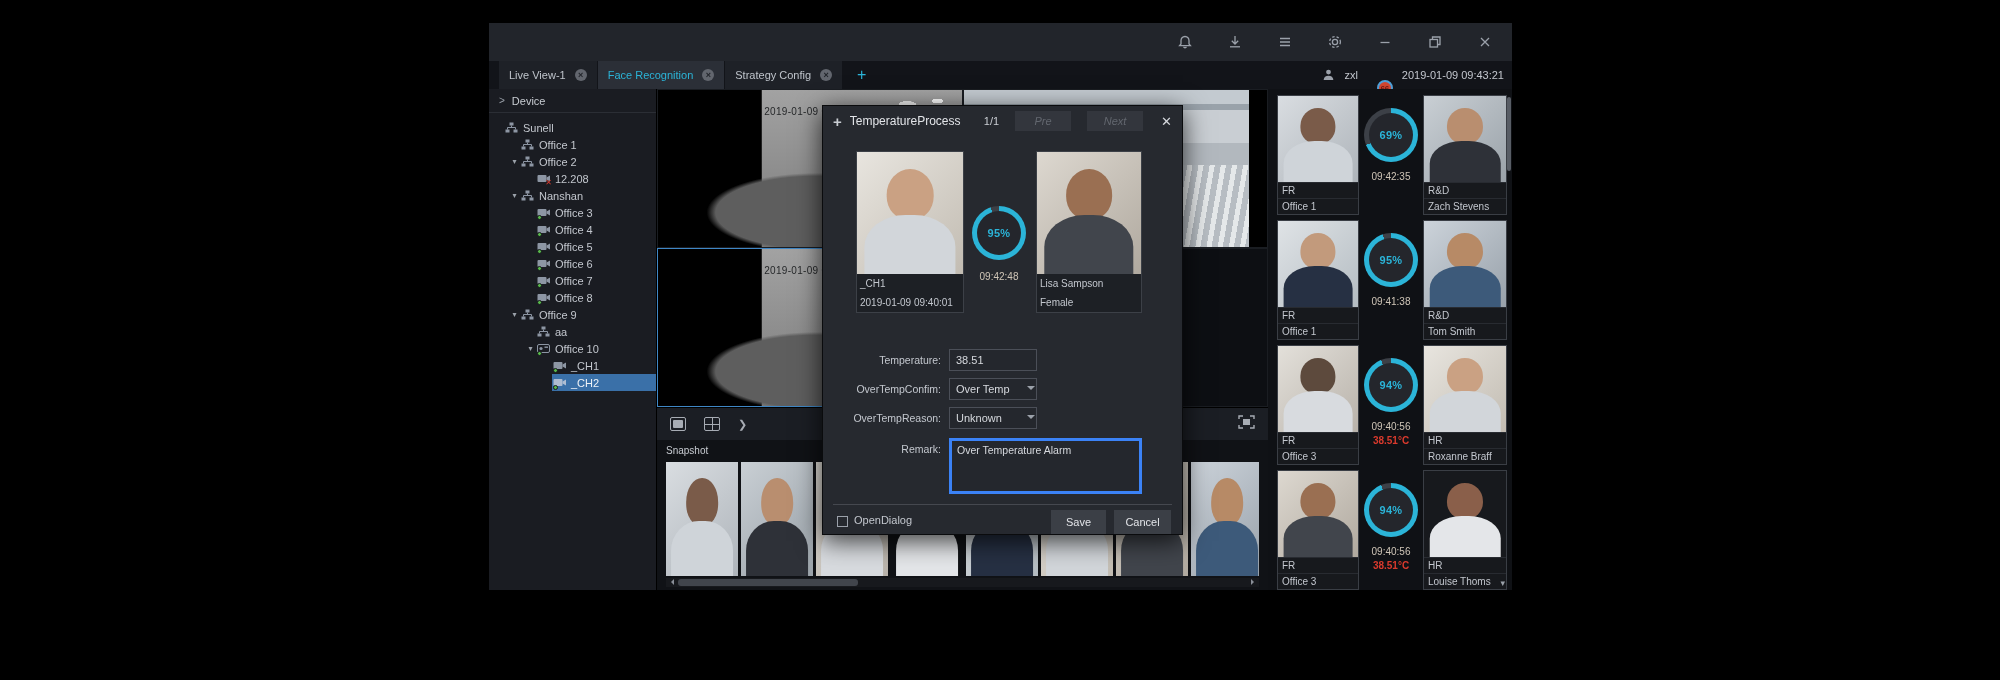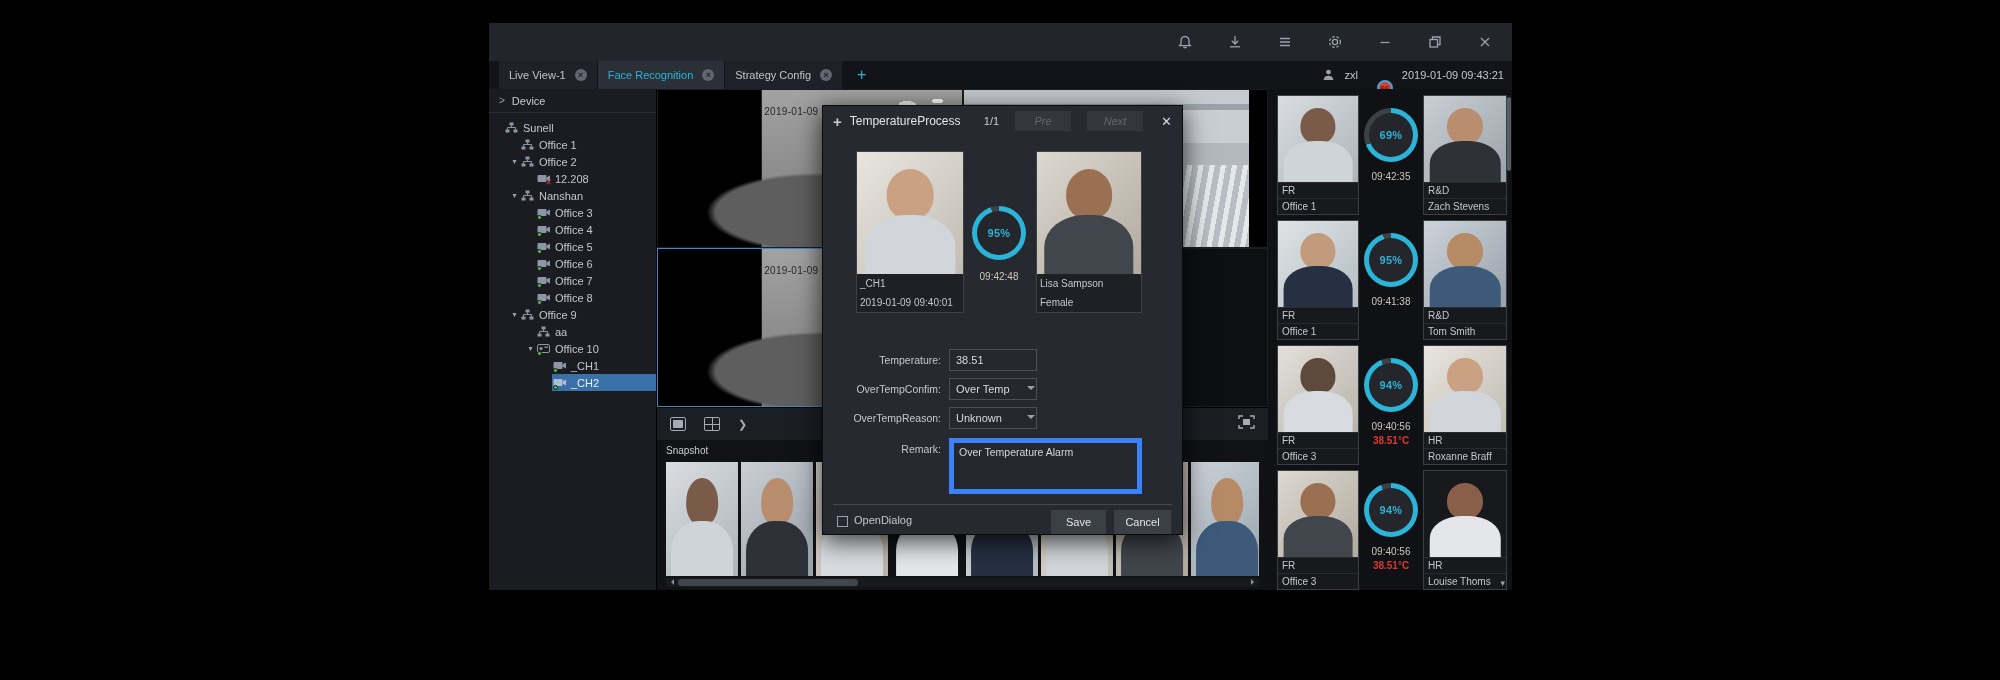--- a/index.html
+++ b/index.html
@@ -128,21 +128,21 @@
   .mline { height:19px; line-height:19px; font-size:10px; color:#c3c7ce; padding-left:3px; white-space:nowrap; }
   .mc-left { left:33px; width:108px; height:162px; }
   .mc-right { left:213px; width:106px; height:162px; }
   .mring { position:absolute; left:149px; top:87px; }
   .mtime { position:absolute; left:145px; top:165px; width:62px; text-align:center; font-size:10px; color:#cfc5b7; }
   .frow { position:absolute; left:0; width:100%; height:22px; }
   .flabel { position:absolute; left:0; width:118px; text-align:right; font-size:10.5px; color:#c3c7ce; line-height:22px; }
   .ffield { position:absolute; left:126px; width:88px; height:22px; border:1px solid #4b4f58; background:#24272d; color:#d6d9de; font-size:11px; line-height:20px; padding-left:6px; }
   .fselect { cursor:pointer; }
   .fcaret { position:absolute; right:6px; top:8px; width:0; height:0; border:4px solid transparent; border-top-color:#9ba1aa; }
-  .ftext { position:absolute; left:126px; top:332px; width:193px; height:56px; border:5px solid #3b82f6; background:#24272d; color:#d6d9de; font-size:10.5px; padding:3px 5px; }
+  .ftext { position:absolute; left:126px; top:332px; width:193px; height:56px; border:3px solid #3b82f6; background:#24272d; color:#d6d9de; font-size:10.5px; padding:3px 5px; }
   .m-div { position:absolute; left:10px; right:10px; top:398px; height:1px; background:#45484f; }
   .m-foot { position:absolute; left:0; right:0; top:404px; height:26px; }
   .cb { position:absolute; left:14px; top:6px; width:11px; height:11px; border:1px solid #9ba1aa; background:transparent; cursor:pointer; }
   .cb-label { position:absolute; left:31px; top:4px; font-size:11px; color:#c3c7ce; }
   .fbtn { position:absolute; top:0; height:24px; background:#3b3f46; color:#e2e4e8; font-size:11px; text-align:center; line-height:24px; cursor:pointer; }
   .btn-save { left:228px; width:55px; }
   .btn-cancel { left:291px; width:57px; }
 </style>
 </head>
 <body>

